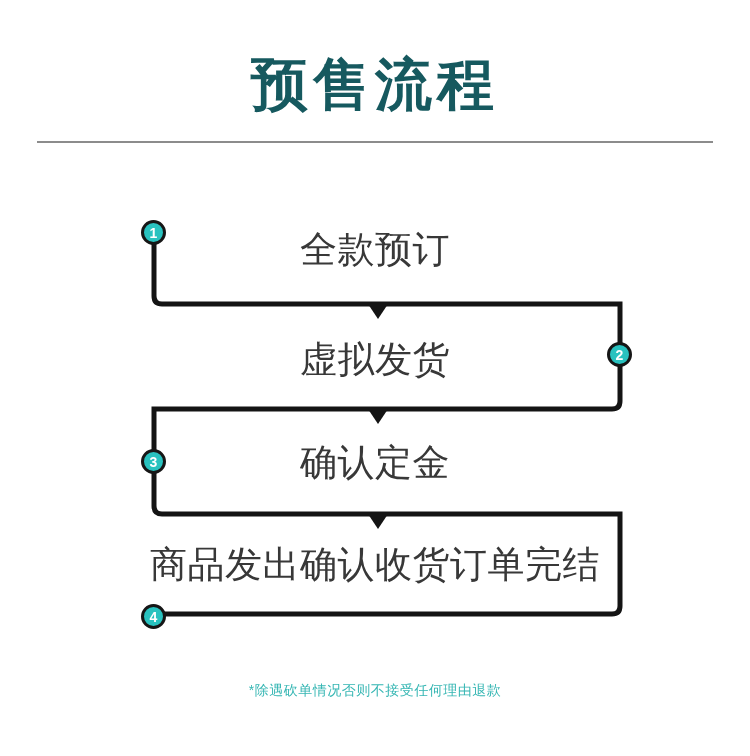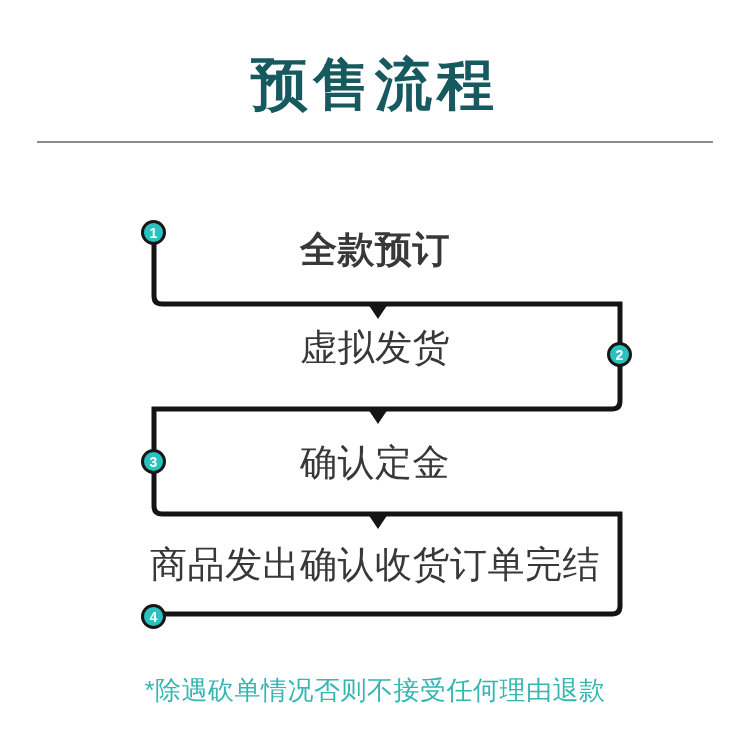--- a/index.html
+++ b/index.html
@@ -43,22 +43,22 @@
 
   .step-label {
     position: absolute;
     left: 0; right: 0;
     text-align: center;
     font-size: 37px;
     line-height: 40px;
     letter-spacing: 0.5px;
     color: var(--step_text, #383838);
   }
-  .step-label.row1 { top: 230px; font-weight: bold; }
-  .step-label.row2 { top: 328px; }
+  .step-label.row1 { top: 230px; }
+  .step-label.row2 { top: 340px; }
   .step-label.row3 { top: 443px; }
   .step-label.row4 { top: 545px; }
 
   .badge {
     position: absolute;
     width: 25px;
     height: 25px;
     border-radius: 50%;
     background: var(--badge_fill, #29c2bf);
     border: 3px solid var(--badge_border, #161616);
@@ -73,21 +73,21 @@
   .badge.b1 { left: 141px; top: 220px; }
   .badge.b2 { left: 607px; top: 342px; }
   .badge.b3 { left: 141px; top: 449px; }
   .badge.b4 { left: 141px; top: 604px; }
 
   .footnote {
     position: absolute;
     left: 0; right: 0;
     top: 678px;
     text-align: center;
-    font-size: 26px;
+    font-size: 14px;
     line-height: 25px;
     letter-spacing: 0.5px;
     color: var(--footnote, #35b6b3);
   }
 </style>
 </head>
 <body>
 
 <div class="canvas">
 

